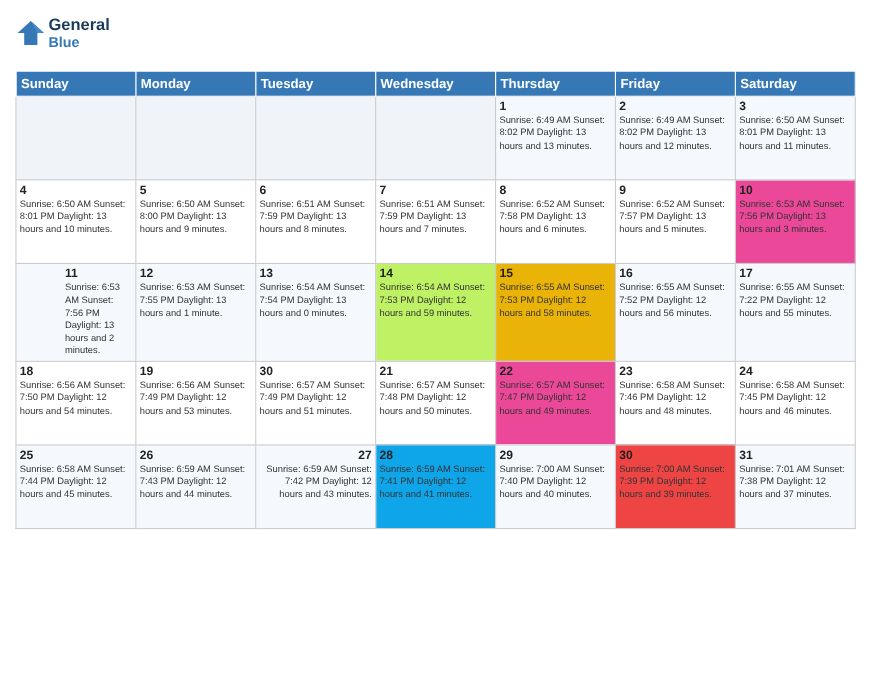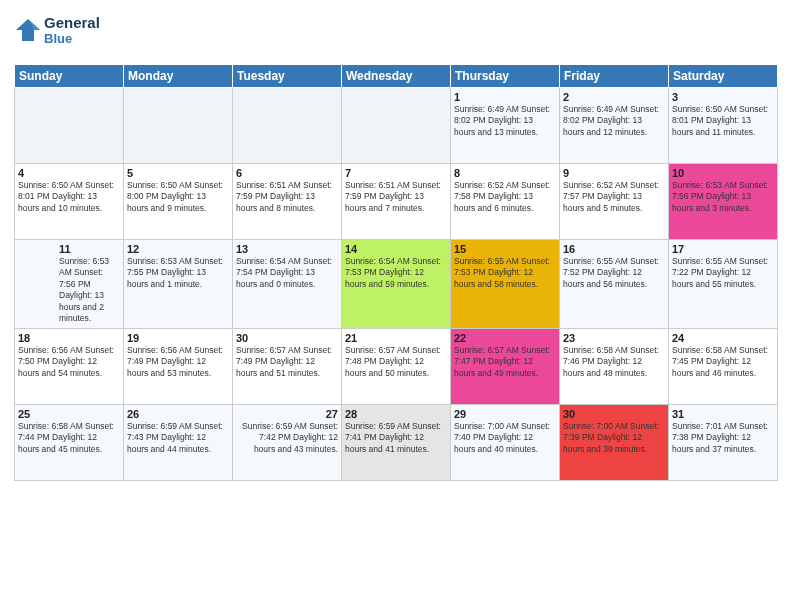--- a/index.html
+++ b/index.html
@@ -321,21 +321,21 @@
 Daylight: 12 hours
 and 44 minutes.</div>
           </td>
           <td style="background: rgb(245, 248, 252); text-align: right;">
             <span class="day-num">27</span>
             <div class="day-info">Sunrise: 6:59 AM
 Sunset: 7:42 PM
 Daylight: 12 hours
 and 43 minutes.</div>
           </td>
-          <td style="background: #e5e5e5;">
+          <td style="background: #0ea5e9;">
             <span class="day-num">28</span>
             <div class="day-info">Sunrise: 6:59 AM
 Sunset: 7:41 PM
 Daylight: 12 hours
 and 41 minutes.</div>
           </td>
           <td style="background: rgb(245, 248, 252);">
             <span class="day-num">29</span>
             <div class="day-info">Sunrise: 7:00 AM
 Sunset: 7:40 PM

